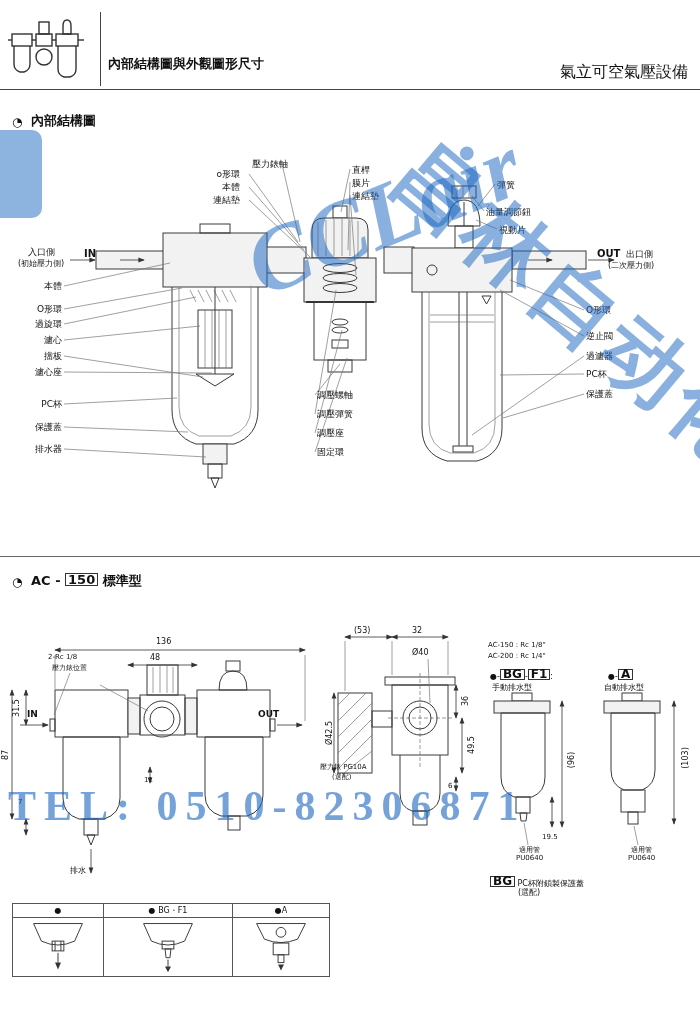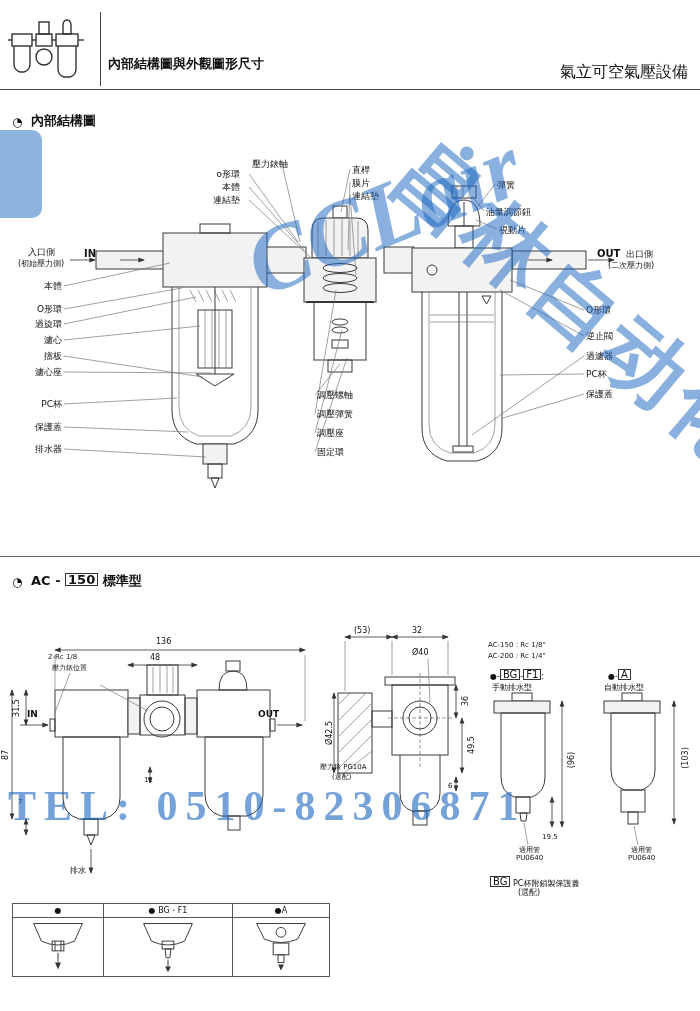--- a/index.html
+++ b/index.html
@@ -14,21 +14,21 @@
   .hline{position:absolute;left:0;width:700px;height:0;border-top:1.4px solid #444;z-index:3;}
   .vline{position:absolute;width:0;border-left:1.2px solid #444;z-index:3;}
   .hdr-title{position:absolute;left:108px;top:18px;font-size:17px;font-weight:bold;z-index:4;}
   .hdr-title .suffix{font-size:12px;}
   .hdr-sub{position:absolute;left:108px;top:55px;font-size:13px;font-weight:bold;z-index:4;}
   .hdr-right{position:absolute;right:12px;top:62px;font-size:16px;z-index:4;}
   .sec-h{position:absolute;font-size:13px;font-weight:bold;z-index:4;}
   .bullet{display:inline-block;font-size:12px;line-height:12px;vertical-align:-1px;margin-right:4px;}
   .boxed{display:inline-block;border:1px solid #333;padding:0 2px;font-size:13px;line-height:11px;
          vertical-align:1px;font-weight:bold;}
-  .boxed.sm{font-size:10px;line-height:9px;font-weight:normal;}
+  .boxed.sm{font-size:12px;line-height:9px;font-weight:bold;}
   .wm{position:absolute;color:rgba(28,104,192,0.52);font-weight:bold;pointer-events:none;z-index:6;}
   .wm-cclair{left:238px;top:148px;width:360px;font-family:"Liberation Serif",serif;
              font-style:italic;font-size:92px;transform:rotate(-22deg);}
   .wm-cn{left:442px;top:118px;width:480px;font-size:84px;transform:rotate(40deg);
          transform-origin:left top;letter-spacing:6px;}
   .wm-tel{left:8px;top:782px;font-family:"Liberation Serif",serif;font-size:42px;
           letter-spacing:8px;color:rgba(25,100,190,0.6);}
   .wm-fax{left:8px;top:860px;font-family:"Liberation Serif",serif;font-size:42px;
           letter-spacing:8px;color:rgba(25,100,190,0.6);}
   .wm-frag{left:-10px;top:130px;width:52px;height:88px;background:rgba(28,104,192,0.5);

